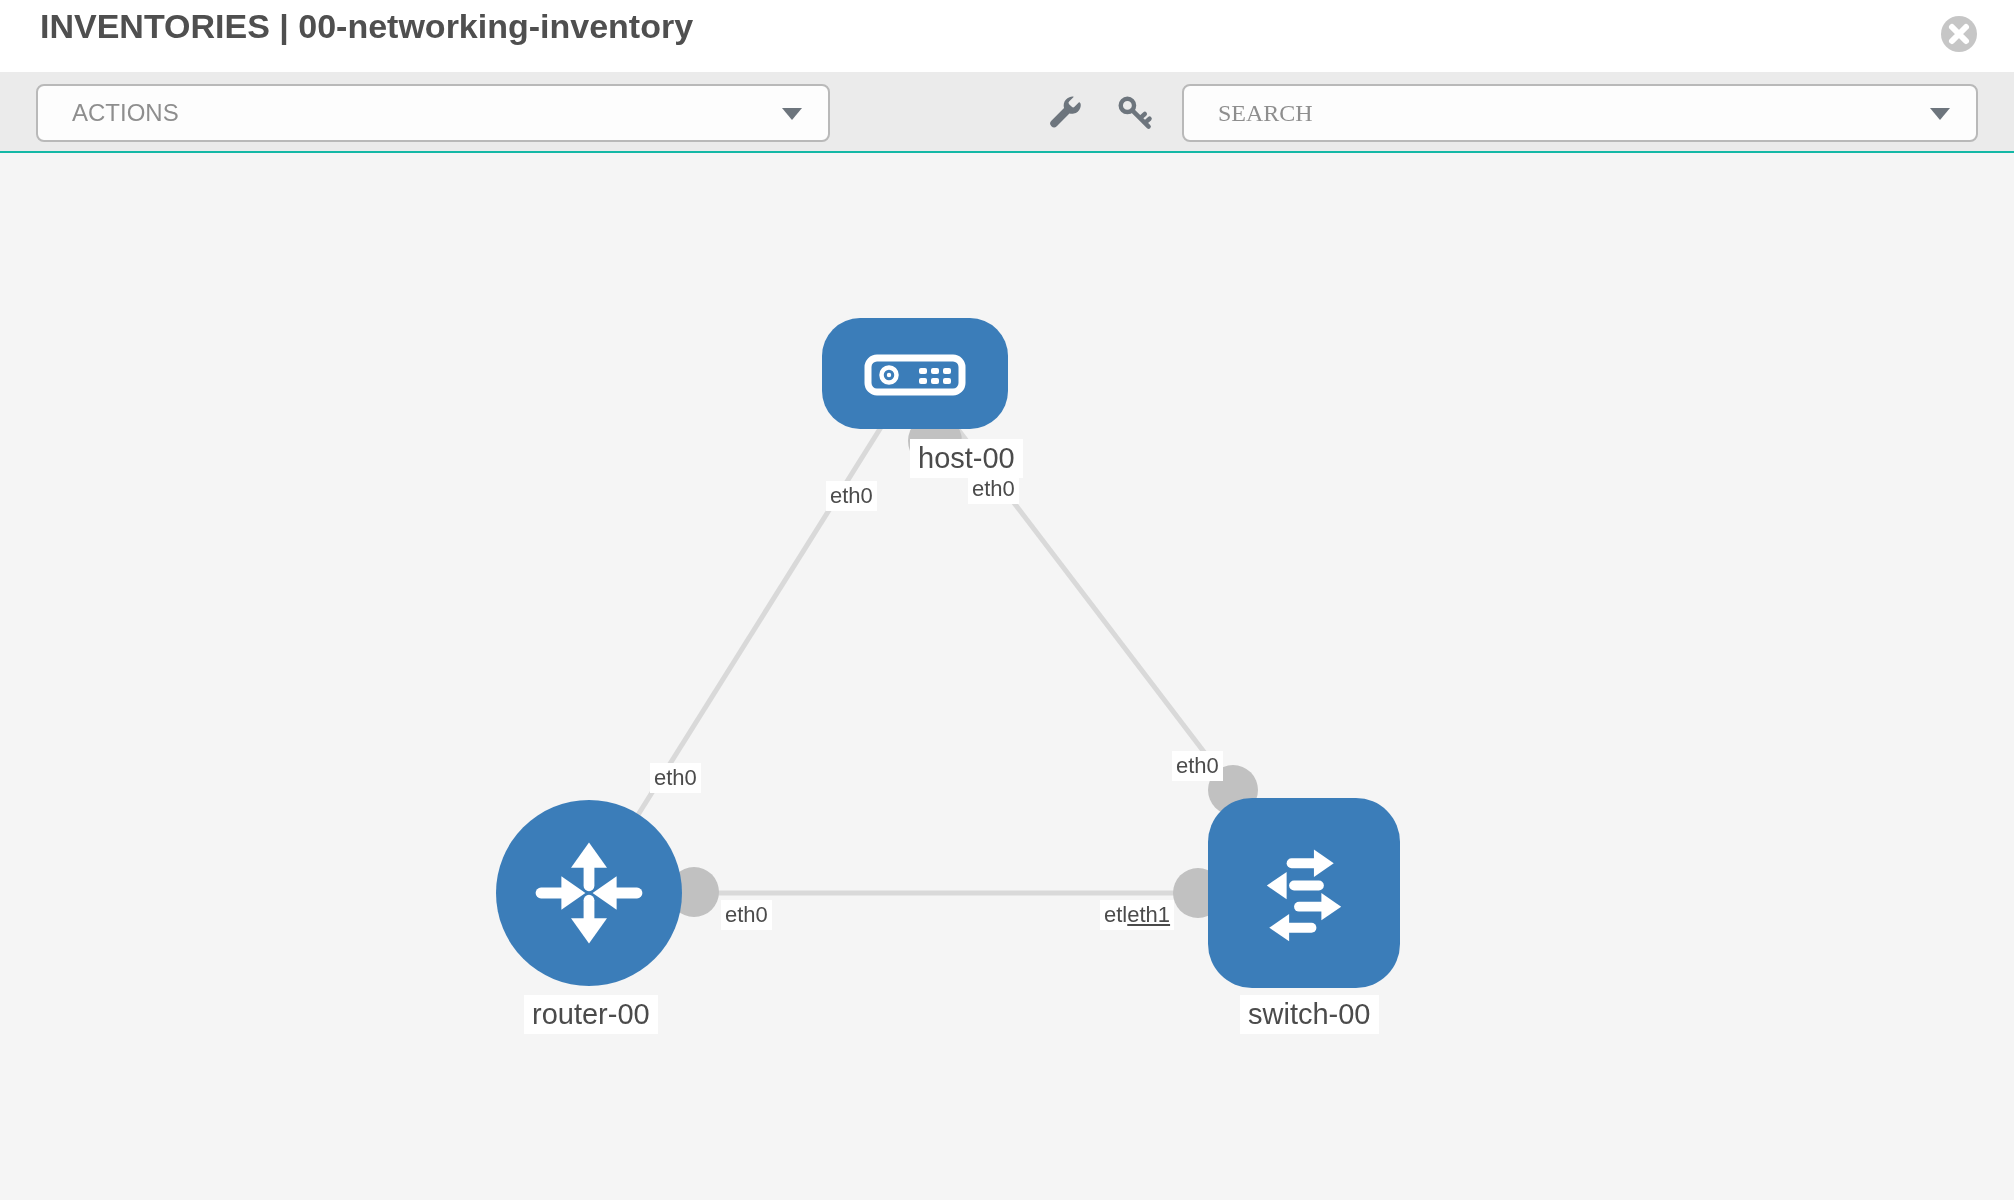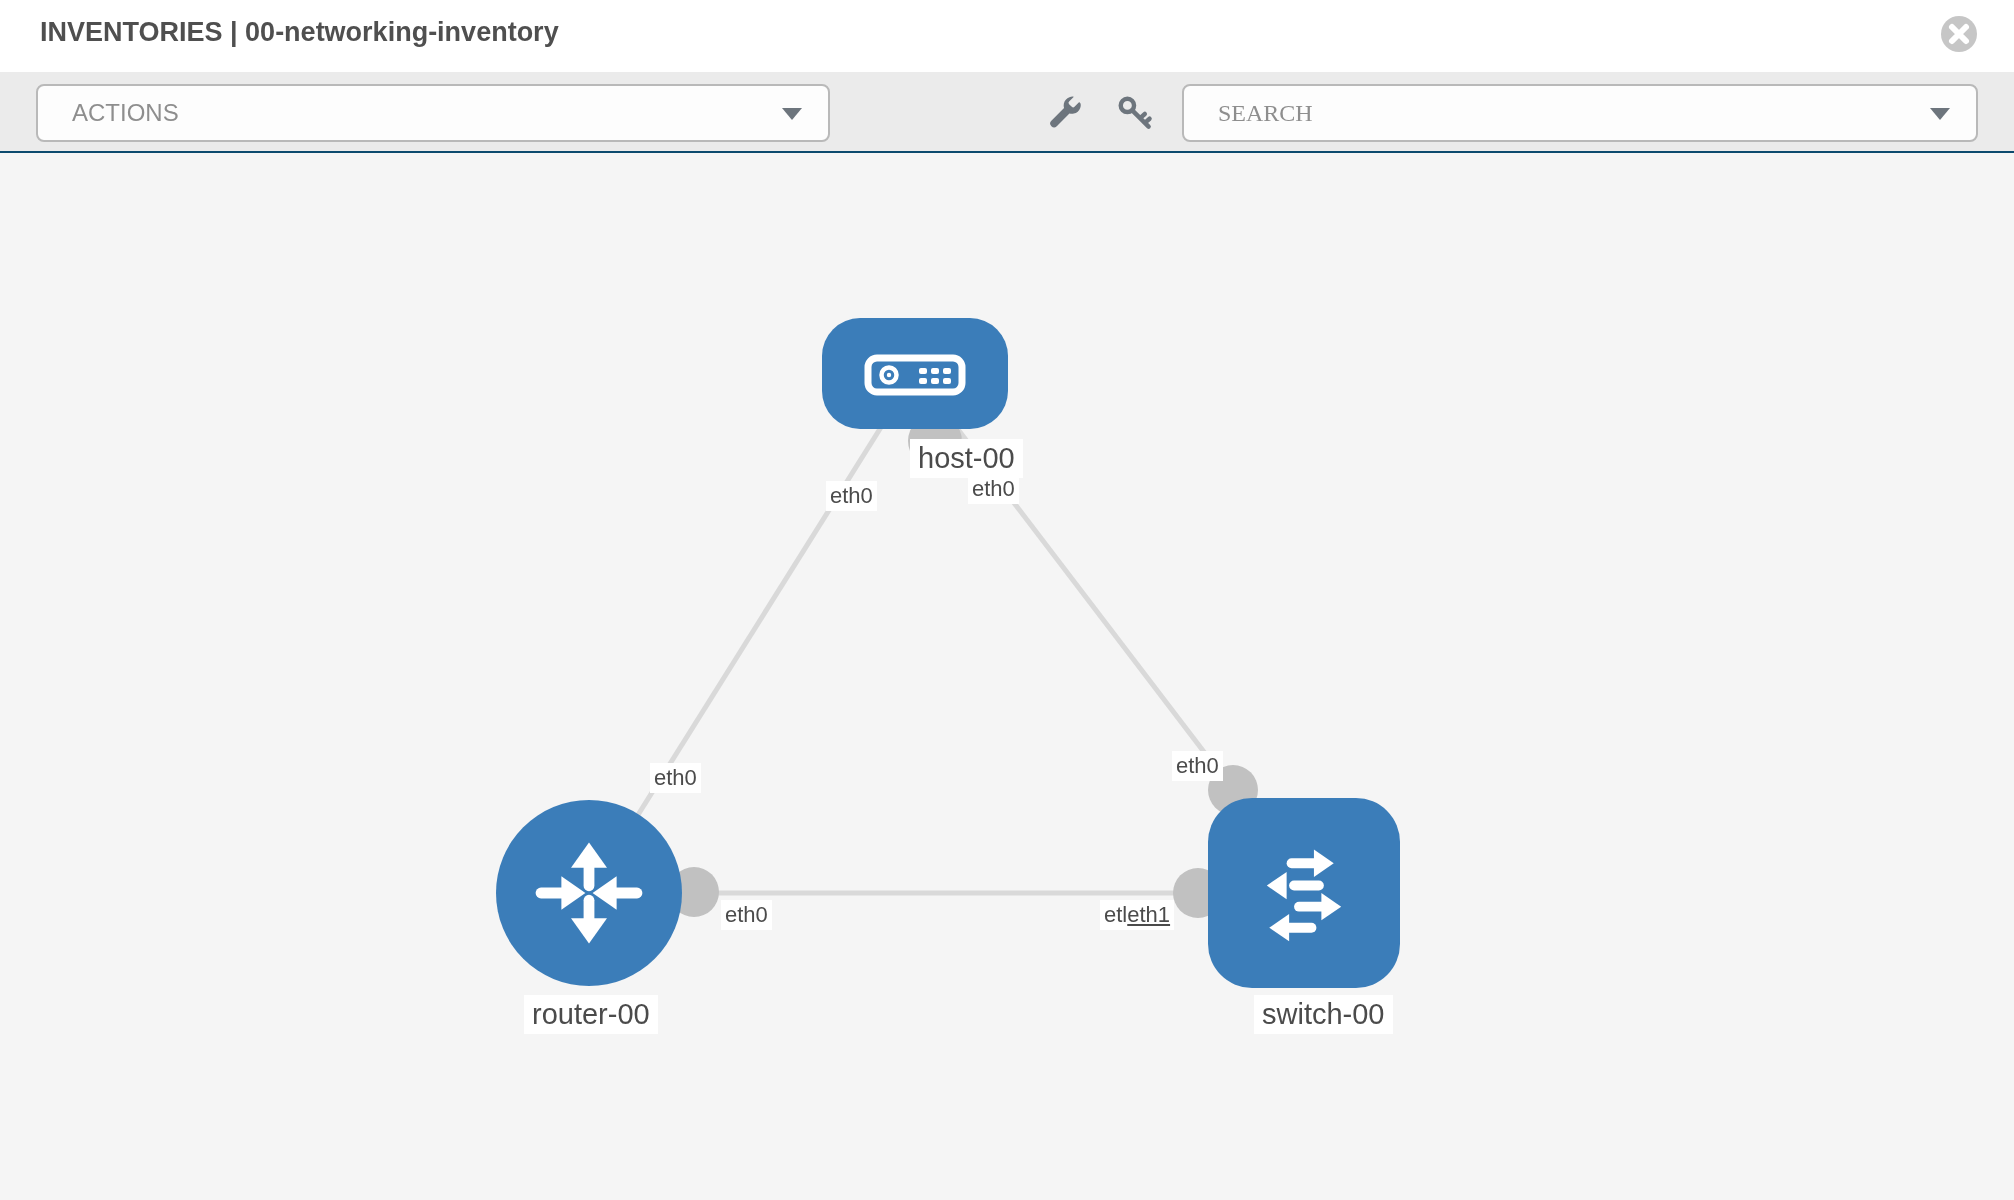--- a/index.html
+++ b/index.html
@@ -9,32 +9,32 @@
     background: #ffffff;
     position: relative;
   }
 
   
   .header {
     position: absolute; left:0; top:0; width:2014px; height:72px;
     background:#ffffff;
   }
   .header-title {
-    position:absolute; left:40px; top:17px;
-    font-size:27px; font-weight:700; color:#4f4f4f;
+    position:absolute; left:40px; top:7px;
+    font-size:34px; font-weight:700; color:#4f4f4f;
   }
   .close-btn {
     position:absolute; left:1940px; top:15px; width:38px; height:38px;
     border:none; background:transparent; cursor:pointer; padding:0;
   }
 
   
   .toolbar {
     position:absolute; left:0; top:72px; width:2014px; height:81px;
-    background:#ebebeb; border-bottom:2px solid #0c4a6e;
+    background:#ebebeb; border-bottom:2px solid #14b8a6;
   }
   .select-box {
     position:absolute; top:12px; height:58px;
     background:#fdfdfd; border:2px solid #b9b9b9; border-radius:8px;
     display:flex; align-items:center; cursor:pointer;
   }
   .select-box .select-label {
     font-size:24px; color:#8e8e8e; padding-left:34px;
   }
   .caret {
@@ -178,21 +178,21 @@
           <polygon points="80,61 64,50 64,72" stroke="none"></polygon>
           <line x1="36" y1="78" x2="56" y2="78"></line>
           <polygon points="22,78 38,67 38,89" stroke="none"></polygon>
         </g>
       </svg>
     </span>
   </div>
 
   <div class="node-label" style="left:870px; top:286px;margin-left:40px;">host-00</div>
   <div class="node-label" style="left:524px; top:842px;">router-00</div>
-  <div class="node-label" style="left:1240px; top:842px;margin-left:14px;">switch-00</div>
+  <div class="node-label" style="left:1240px; top:842px;">switch-00</div>
 
   <div class="iface-label" style="left:826px; top:300px;">eth0</div>
   <div class="iface-label" style="left:968px; top:293px;">eth0</div>
   <div class="iface-label" style="left:650px; top:582px;">eth0</div>
   <div class="iface-label" style="left:1172px; top:570px;">eth0</div>
   <div class="iface-label" style="left:721px; top:719px;">eth0</div>
   <div class="overlap-pair" style="left:1100px; top:719px;">
     <span class="iface-label" style="padding-right:0;">etl</span>
     <span class="iface-label" style="padding-left:0;text-decoration:underline;">eth1</span>
   </div>

